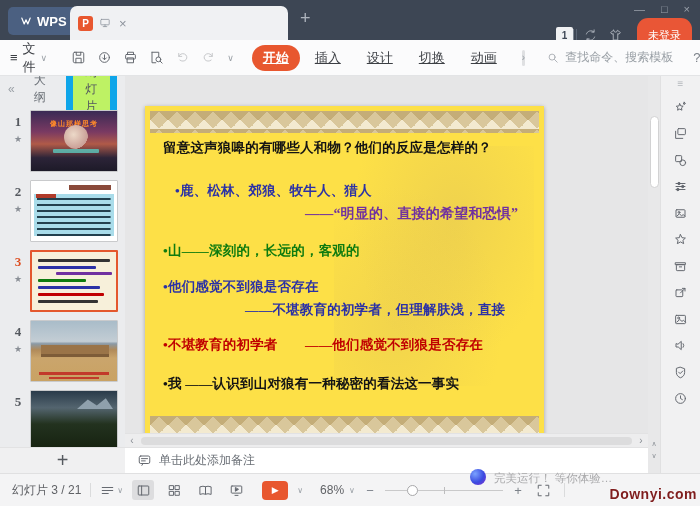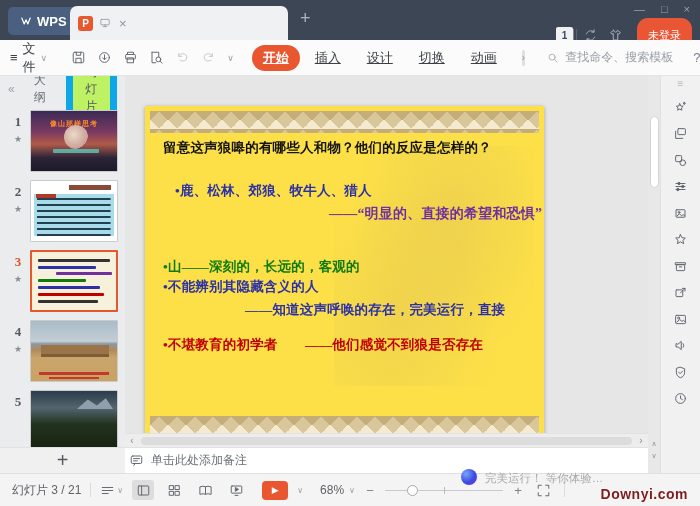--- a/index.html
+++ b/index.html
@@ -104,22 +104,22 @@
          background-image:linear-gradient(45deg,#f3ead0 25%,transparent 25%),
                           linear-gradient(315deg,#f3ead0 25%,transparent 25%),
                           linear-gradient(135deg,#c4ad78 25%,transparent 25%),
                           linear-gradient(225deg,#c4ad78 25%,transparent 25%);
          background-size:18px 18px;}
   .aztec.top{top:5px;} .aztec.bot{bottom:5px;}
   .sline{position:absolute;white-space:nowrap;font-family:"Liberation Serif","DejaVu Serif",serif;
          font-weight:700;font-size:13.5px;letter-spacing:.2px;}
   .sl-title{top:33px;left:18px;color:#141414;}
   .ln0{top:76px;left:30px;color:#2b31a6;}
-  .ln1{top:99px;left:184px;color:#7030a0;font-size:14px;text-align:center;}
-  .ln2{top:152px;left:18px;color:#0f7b0f;}
+  .ln1{top:99px;left:160px;color:#7030a0;font-size:14px;text-align:center;}
+  .ln2{top:136px;left:18px;color:#0f7b0f;}
   .ln3{top:172px;left:18px;color:#2b31a6;}
   .ln4{top:195px;left:100px;color:#2b31a6;}
   .ln5{top:230px;left:18px;color:#c00000;}
   .ln6{top:269px;left:18px;color:#141414;}
 
   
   .hscroll{position:absolute;left:125px;top:433px;width:523px;height:14px;background:#ededee;border-top:1px solid #e2e2e3;
            display:flex;align-items:center;}
   .hs-arrow{width:14px;text-align:center;color:#8a8f96;font-size:10px;cursor:pointer;line-height:12px;}
   .hs-thumb{flex:1;height:8px;background:#dcdcdd;border-radius:4px;margin:0 2px;cursor:grab;}
@@ -128,42 +128,42 @@
   .vs-btn{position:absolute;left:0;width:12px;text-align:center;color:#8a8f96;font-size:7px;line-height:7px;cursor:pointer;}
 
   
   .rail{position:absolute;left:660px;top:76px;width:40px;height:397px;background:#f1f1f2;border-left:1px solid #e0e0e1;
         display:flex;flex-direction:column;align-items:center;padding-top:4px;gap:11.5px;}
   .rail .handle{color:#b3b7bc;font-size:10px;line-height:8px;}
   .rail svg.ic{cursor:pointer;}
 
   
   .notesbar{position:absolute;left:125px;top:447px;width:523px;height:26px;background:#fff;border-top:1px solid #e2e2e3;
-            display:flex;align-items:center;gap:7px;padding:0 4px;color:#6a6f76;cursor:text;}
+            display:flex;align-items:center;gap:7px;padding:0 12px;color:#6a6f76;cursor:text;}
 
   
   .statusbar{position:absolute;left:0;top:473px;width:700px;height:33px;background:#f4f4f5;border-top:1px solid #e0e0e1;
              display:flex;align-items:center;padding:0 12px;gap:9px;}
   .sb-ind{color:#606266;white-space:nowrap;}
   .sb-div{width:1px;height:14px;background:#dadbdc;}
   .sb-notes{display:flex;align-items:center;gap:2px;cursor:pointer;}
   .sb-notes .car{font-size:8px;color:#9aa0a6;}
   .viewbtn{width:22px;height:20px;display:flex;align-items:center;justify-content:center;border-radius:3px;cursor:pointer;}
   .viewbtn.active{background:#dddddf;}
   .playbtn{width:26px;height:19px;background:#e8572f;border-radius:4px;color:#fff;display:flex;align-items:center;justify-content:center;
            font-size:9px;cursor:pointer;margin-left:6px;}
   .play-car{font-size:8px;color:#9aa0a6;cursor:pointer;}
   .zoomval{color:#606266;margin-left:8px;cursor:pointer;}
   .zv-car{font-size:8px;color:#9aa0a6;margin-left:-4px;cursor:pointer;}
   .zbtn{color:#7c828a;font-size:13px;cursor:pointer;width:12px;text-align:center;}
   .slider{position:relative;width:118px;height:14px;cursor:pointer;}
   .slider .track{position:absolute;left:0;right:0;top:6.5px;height:1.5px;background:#c9c9ca;}
   .slider .tick{position:absolute;left:50%;top:4px;width:1.5px;height:7px;background:#bdbdbe;}
   .slider .knob{position:absolute;left:22px;top:1.5px;width:11px;height:11px;border-radius:50%;background:#fff;border:1px solid #a8a8aa;}
-  .wm-wrap{position:absolute;right:9px;bottom:0;width:230px;height:46px;}
+  .wm-wrap{position:absolute;right:0;bottom:0;width:230px;height:46px;}
   .ai-circle{position:absolute;left:0;top:9px;width:16px;height:16px;border-radius:50%;cursor:pointer;
              background:radial-gradient(circle at 32% 30%,#7aa2ff,#3b4be0 55%,#7a2fd0 95%);}
   .promo{position:absolute;left:24px;top:11px;color:#a9a9ab;font-size:11.5px;white-space:nowrap;}
   .wm{position:absolute;right:3px;bottom:4px;color:#7f1d1d;font-size:14px;font-weight:700;letter-spacing:.5px;
       text-shadow:0 0 2px rgba(255,255,255,.9);pointer-events:none;}
 </style>
 </head>
 <body>
 
 <div class="titlebar">
@@ -331,23 +331,24 @@
 <div class="add-cell">+</div>
 
 <div class="canvas">
   <div class="slide">
     <div class="aztec top"></div>
     <div class="aztec bot"></div>
     <div class="sline sl-title">留意这声狼嗥的有哪些人和物？他们的反应是怎样的？</div>
     <div class="sline ln0">•鹿、松林、郊狼、牧牛人、猎人</div>
     <div class="sline ln1">——“明显的、直接的希望和恐惧”</div>
     <div class="sline ln2">•山——深刻的，长远的，客观的</div>
-    <div class="sline ln3">•不能辨别其隐藏含义的人</div>
-    <div class="sline ln4">——知道这声呼唤的存在，完美运行，直接</div>
+    <div class="sline ln3">•他们感觉不到狼是否存在</div>
+    <div class="sline ln4">——不堪教育的初学者，但理解肤浅，直接</div>
     <div class="sline ln5">•不堪教育的初学者　　——他们感觉不到狼是否存在</div>
+    <div class="sline ln6">•我 ——认识到山对狼有一种秘密的看法这一事实</div>
   </div>
 </div>
 
 <div class="hscroll">
   <span class="hs-arrow">‹</span>
   <span class="hs-thumb"></span>
   <span class="hs-arrow">›</span>
 </div>
 
 <div class="vscroll">

